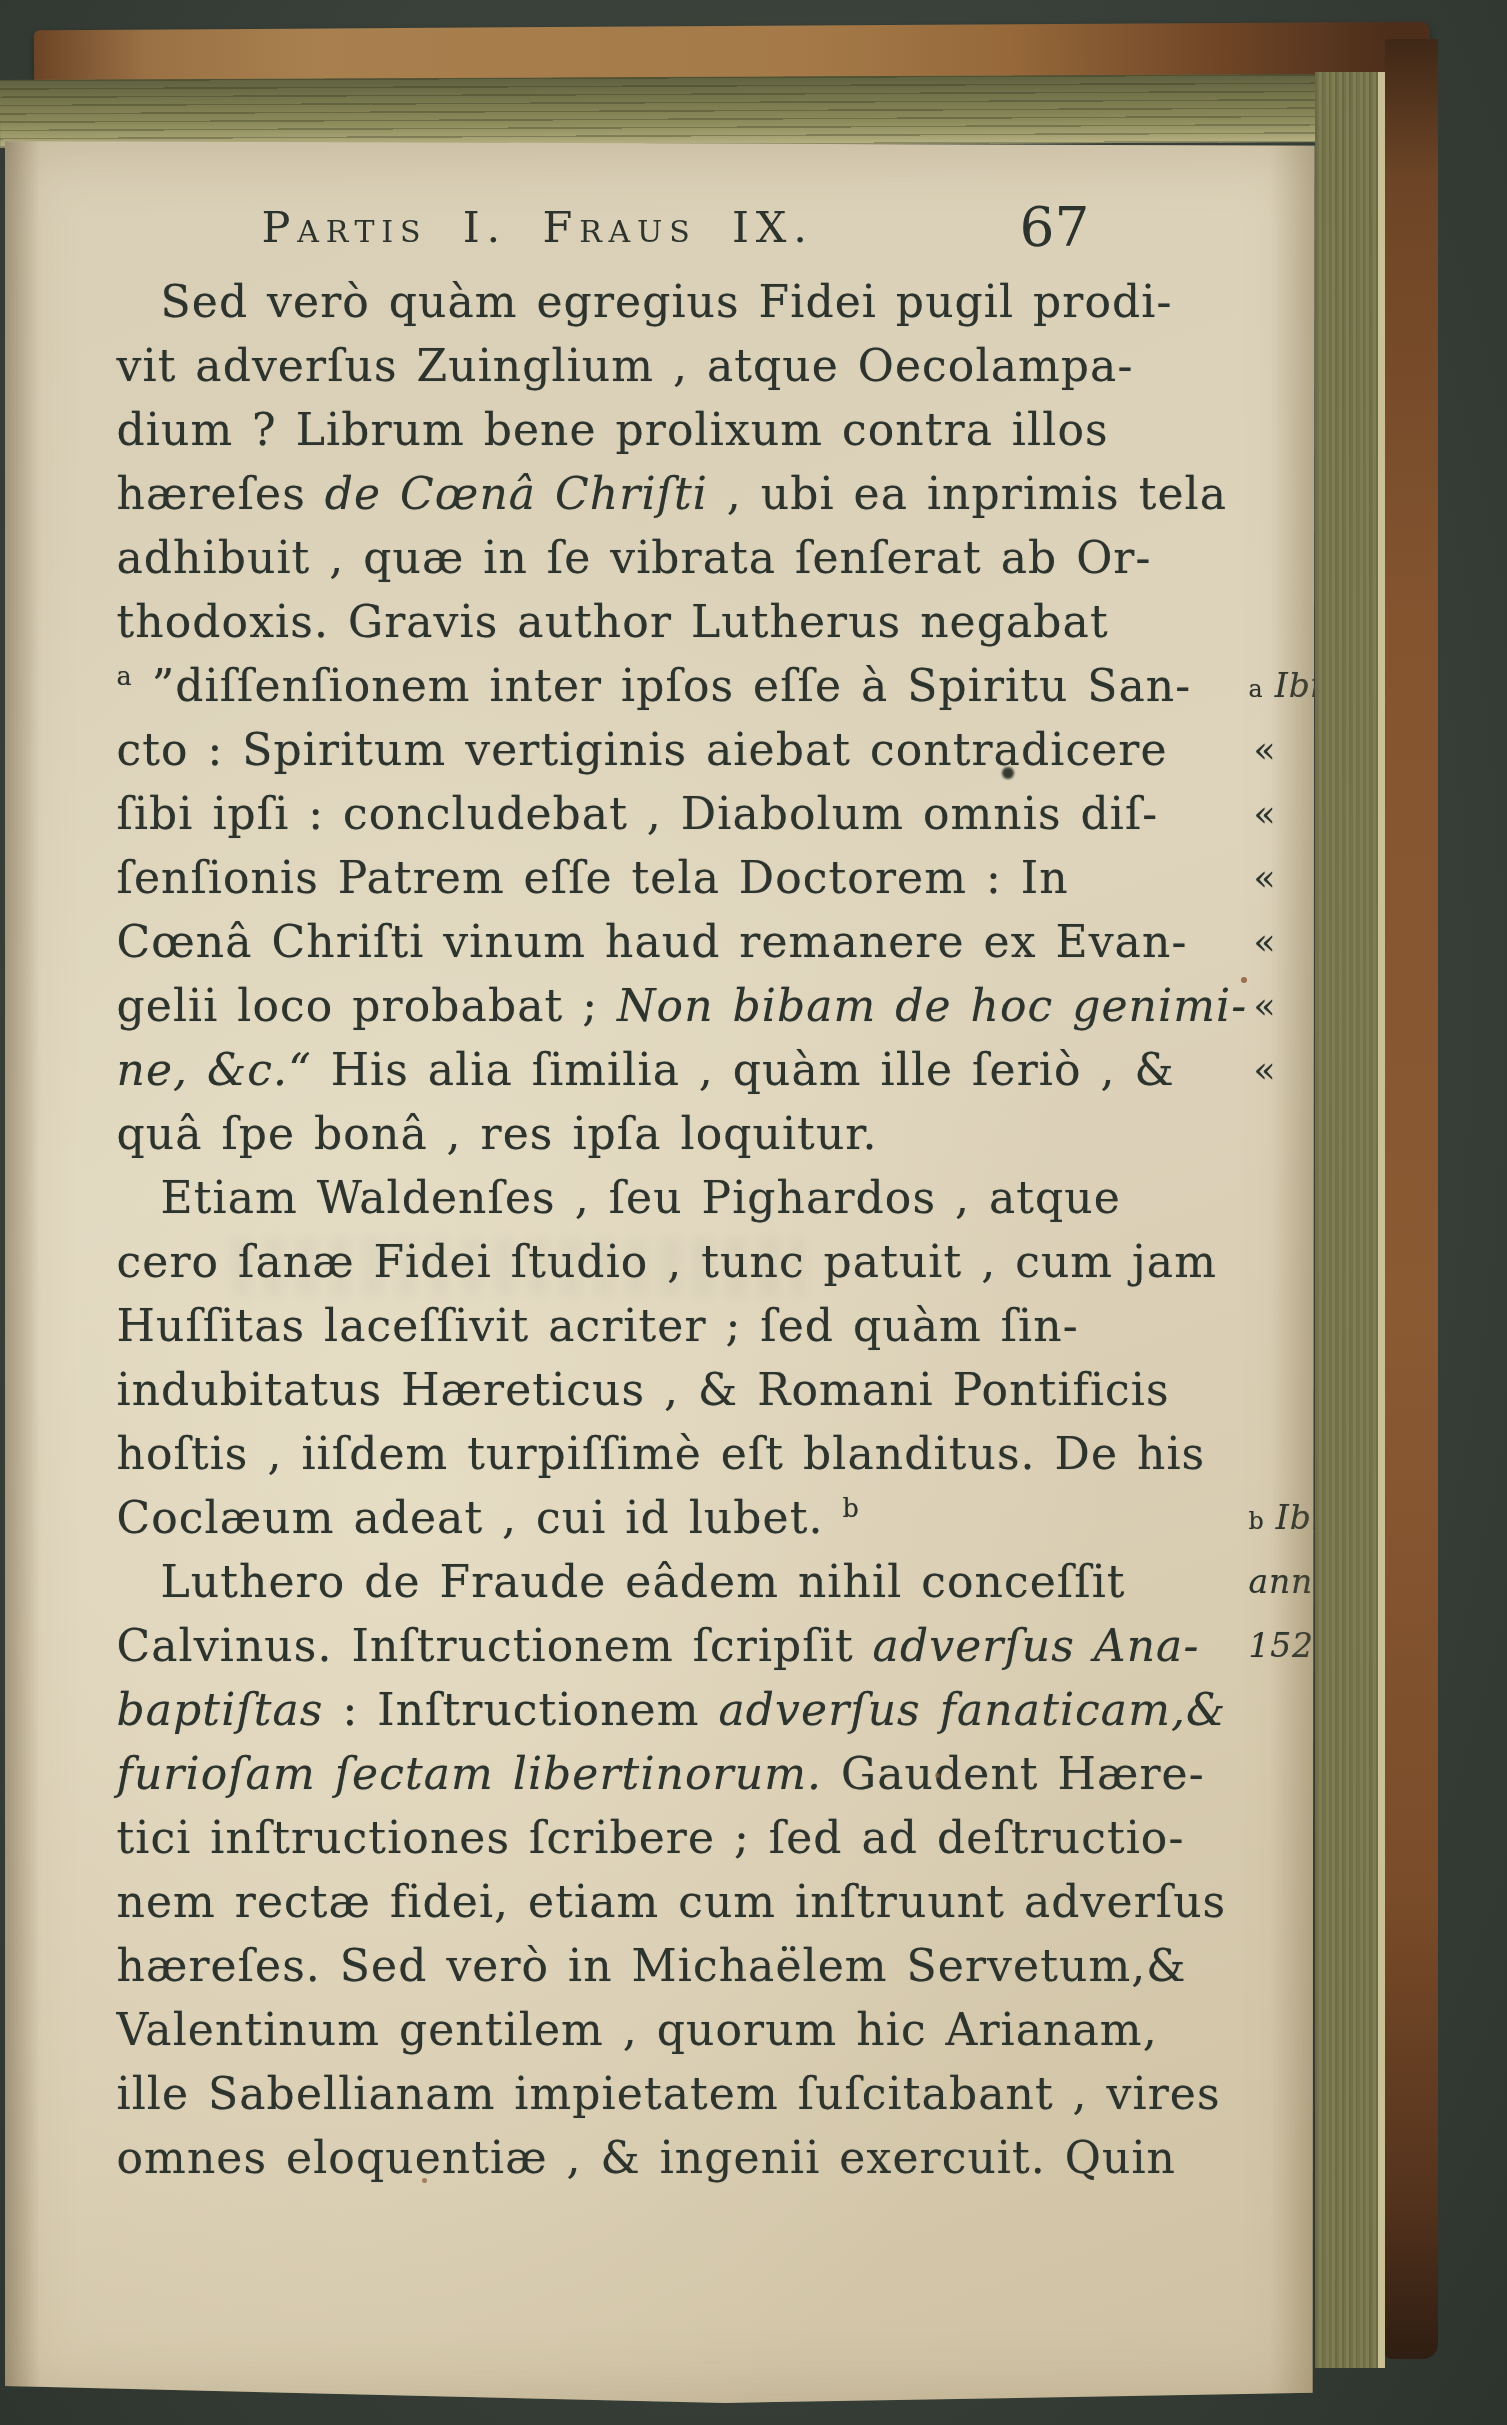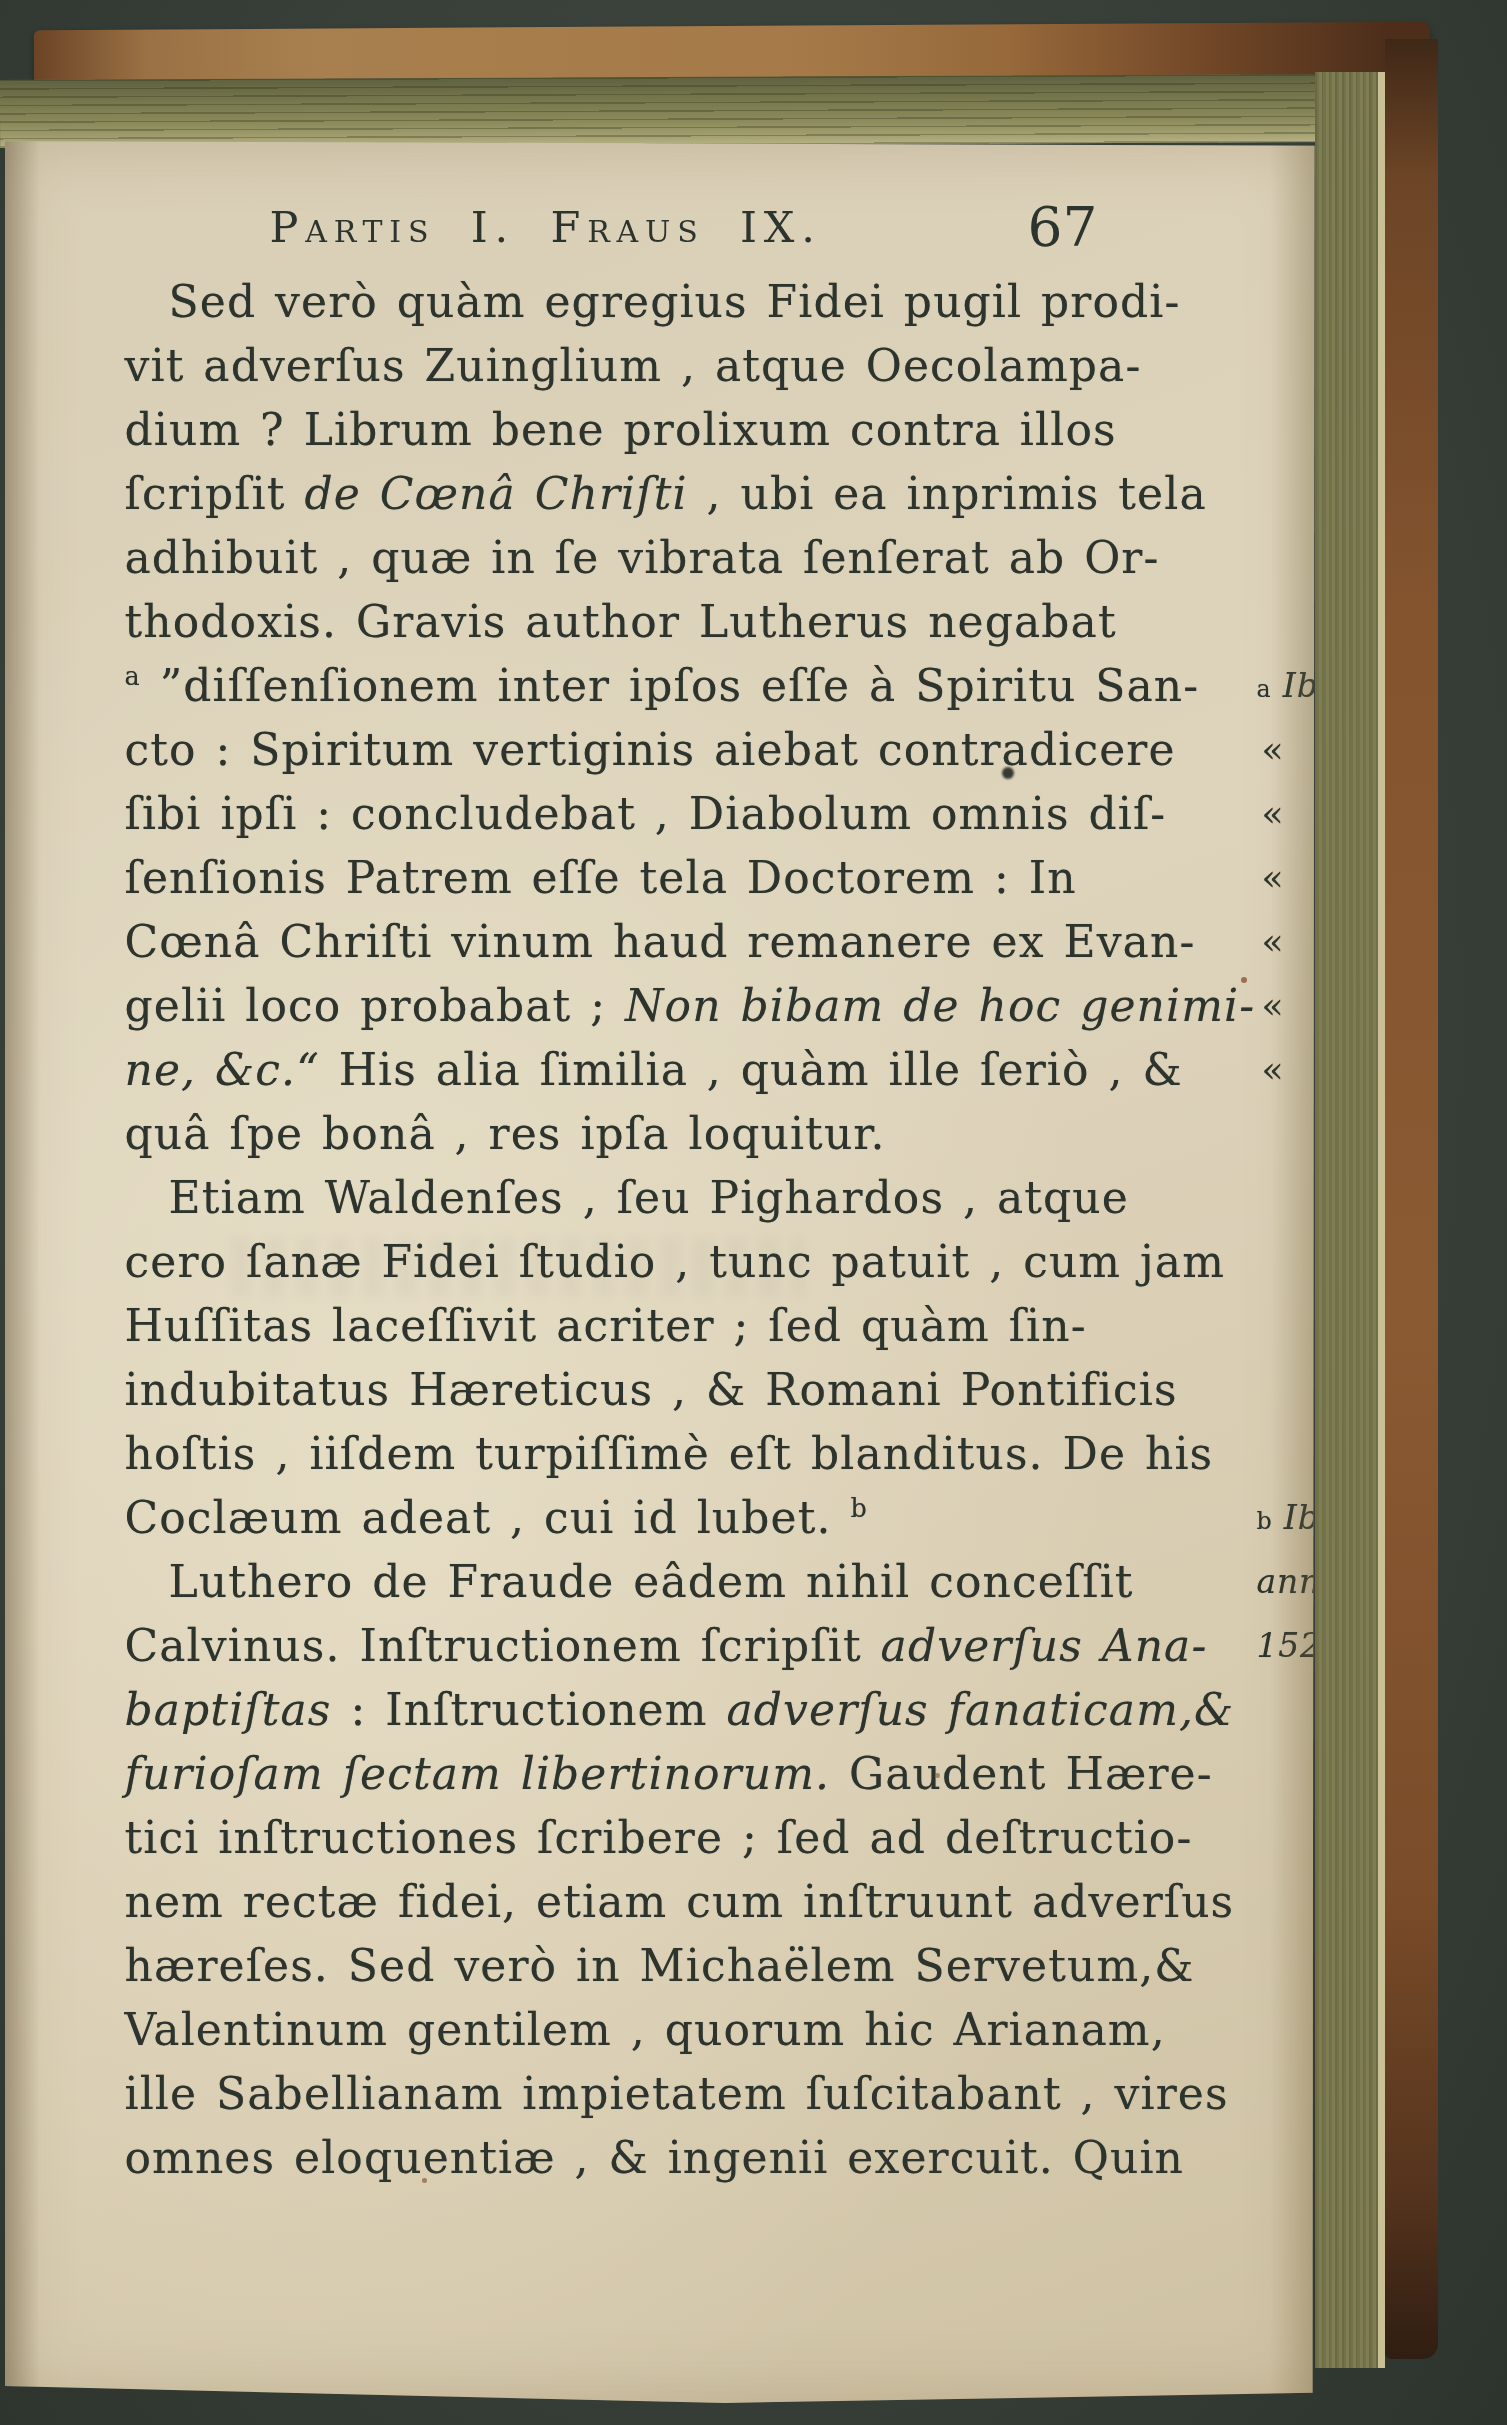--- a/index.html
+++ b/index.html
@@ -37,21 +37,21 @@
     background:
       radial-gradient(ellipse at 30% 60%, rgba(240,233,210,0.5) 0%, rgba(0,0,0,0) 55%),
       linear-gradient(160deg,#d9cfb6 0%,#ded4bc 40%,#d8ccb1 70%,#cfc2a4 100%);
     clip-path:polygon(0% 0.05%,100% 0.25%,99.85% 99.55%,55% 100%,0% 99.25%);
     box-shadow:inset 0 0 68px rgba(118,98,58,0.28);}
   .page::before{content:"";position:absolute;left:0;top:0;bottom:0;width:35px;
     background:linear-gradient(90deg,rgba(88,72,46,0.38),rgba(0,0,0,0));}
   .page::after{content:"";position:absolute;right:0;top:0;bottom:0;width:45px;
     background:linear-gradient(270deg,rgba(120,104,62,0.30),rgba(0,0,0,0));}
   
-  .text{position:absolute;left:120px;top:53px;width:1176px;color:var(--ink);}
+  .text{position:absolute;left:112px;top:53px;width:1176px;color:var(--ink);}
   .header{position:relative;height:68px;line-height:68px;font-size:43px;}
   .header-title{position:absolute;left:145px;font-variant:small-caps;
     letter-spacing:6.8px;word-spacing:15px;}
   .page-number{position:absolute;left:903px;font-size:55px;}
   .lines{margin-top:9px;}
   .line{position:relative;height:64px;line-height:64px;font-size:44px;
     letter-spacing:1.1px;word-spacing:3.8px;white-space:nowrap;
     text-shadow:0 0 0.8px rgba(45,52,46,0.45);}
   .line.indent{padding-left:44px;}
   .line.catchword{text-align:right;padding-right:196px;}
@@ -85,21 +85,21 @@
     <div class="ghost"></div>
     <div class="text">
       <div class="header">
         <span class="header-title">Partis I. Fraus IX.</span>
         <span class="page-number">67</span>
       </div>
       <div class="lines">
           <div class="line indent"><span>Sed verò quàm egregius Fidei pugil prodi-</span></div>
           <div class="line"><span>vit adverſus Zuinglium , atque Oecolampa-</span></div>
           <div class="line"><span>dium ? Librum bene prolixum contra illos</span></div>
-          <div class="line"><span>ſcripſit </span><em>de Cœnâ Chriſti</em><span> , ubi ea inprimis tela</span></div>
+          <div class="line"><span>hæreſes </span><em>de Cœnâ Chriſti</em><span> , ubi ea inprimis tela</span></div>
           <div class="line"><span>adhibuit , quæ in ſe vibrata ſenſerat ab Or-</span></div>
           <div class="line"><span>thodoxis.  Gravis author Lutherus negabat</span></div>
           <div class="line"><span class="sup">a</span><span> ”diſſenſionem inter ipſos eſſe à Spiritu San-</span><span class="margin"><span class="small">a </span><em>Ibid.</em></span></div>
           <div class="line"><span>cto : Spiritum vertiginis aiebat contradicere</span><span class="margin quote"><span>«</span></span></div>
           <div class="line"><span>ſibi ipſi : concludebat , Diabolum omnis diſ-</span><span class="margin quote"><span>«</span></span></div>
           <div class="line"><span>ſenſionis Patrem eſſe tela Doctorem :  In</span><span class="margin quote"><span>«</span></span></div>
           <div class="line"><span>Cœnâ Chriſti vinum haud remanere ex Evan-</span><span class="margin quote"><span>«</span></span></div>
           <div class="line"><span>gelii loco probabat ; </span><em>Non bibam de hoc genimi-</em><span class="margin quote"><span>«</span></span></div>
           <div class="line"><em>ne, &amp;c.“</em><span>  His alia ſimilia , quàm ille ſeriò , &amp;</span><span class="margin quote"><span>«</span></span></div>
           <div class="line"><span>quâ ſpe bonâ , res ipſa loquitur.</span></div>

